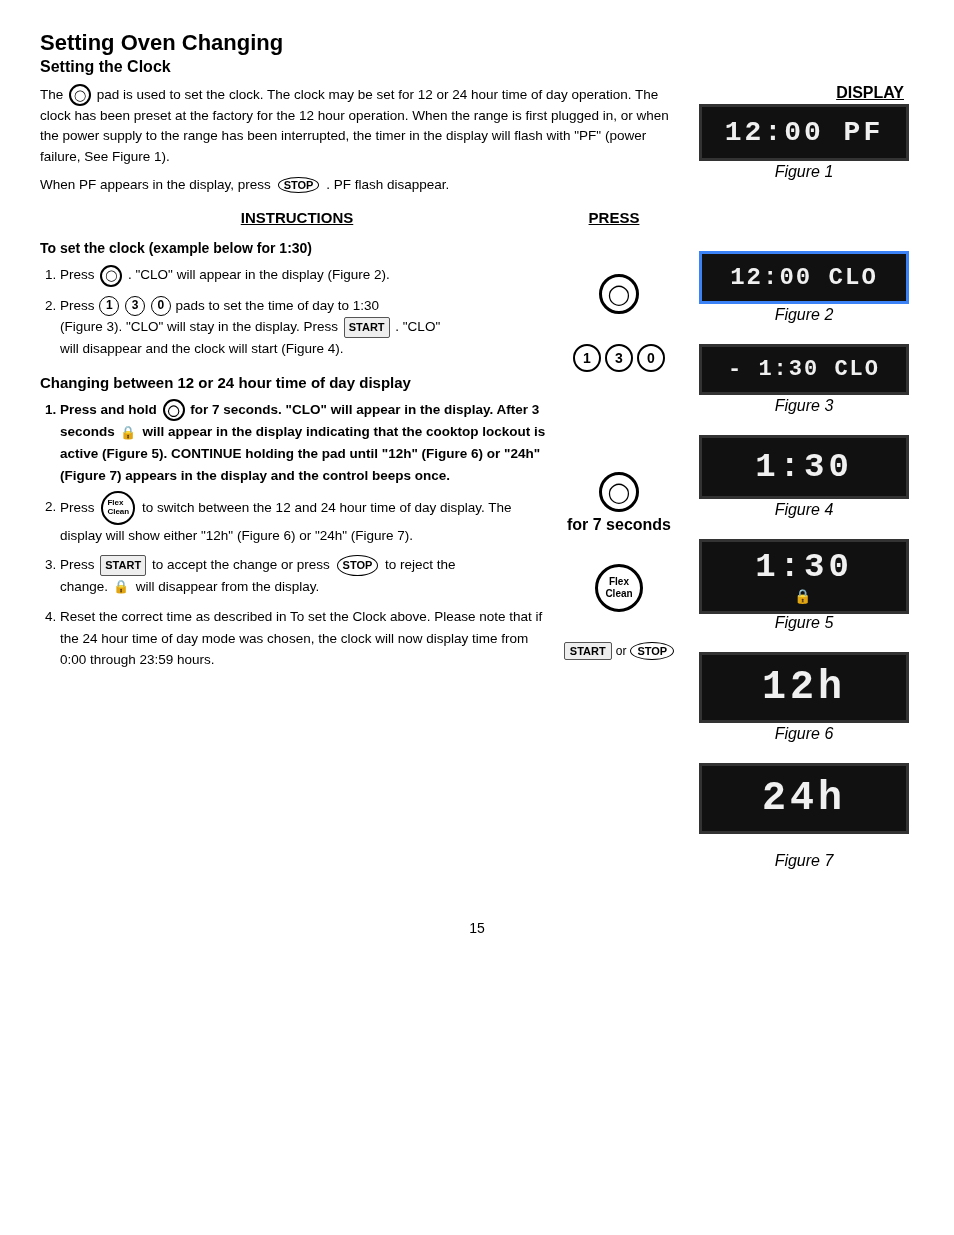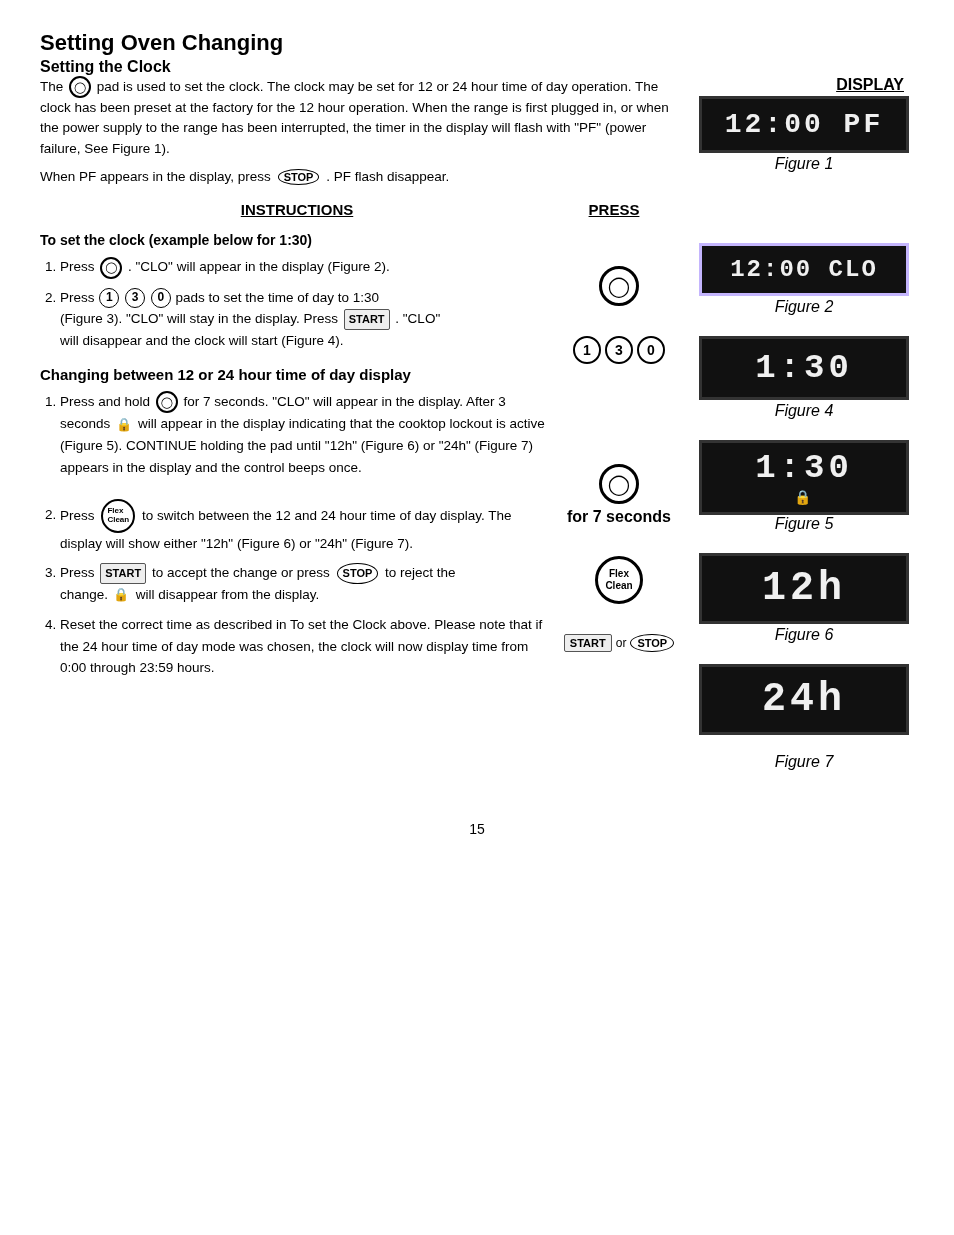--- a/index.html
+++ b/index.html
@@ -14,21 +14,21 @@
     }
 
     h1.page-title {
       font-size: 22px;
       font-weight: bold;
       margin-bottom: 2px;
     }
     h2.section-title {
       font-size: 16px;
       font-weight: bold;
-      margin-bottom: 0;
+      margin-bottom: 8px;
     }
 
     .main-layout {
       display: flex;
       gap: 20px;
     }
 
     .left-col {
       flex: 1;
       min-width: 0;
@@ -266,21 +266,21 @@
             <span class="pad-start" style="display:inline-flex;align-items:center;justify-content:center;padding:1px 4px;border:1.5px solid #555;border-radius:2px;font-size:11px;font-weight:bold;vertical-align:middle;background:#eee;margin:0 2px;">START</span>
             <span>. "CLO"</span>
             <br>
             <span>will disappear and the clock will start (Figure 4).</span>
           </li>
         </ol>
 
         <div class="subsection-title" style="font-size:15px;font-weight:bold;margin:14px 0 8px 0;">Changing between 12 or 24 hour time of day display</div>
 
         <ol style="padding-left:20px; font-size:13.5px; line-height:1.6;">
-          <li style="margin-bottom:20px;">
+          <li style="margin-bottom:4px;font-weight:bold;">
             <span>Press and hold</span>
             <span class="pad-clock" style="display:inline-flex;width:22px;height:22px;border:2px solid #000;border-radius:50%;font-size:11px;vertical-align:middle;margin:0 2px;align-items:center;justify-content:center;">◯</span>
             <span>for 7 seconds. "CLO" will appear in the</span>
             <span>display. After 3 seconds</span>
             <span style="display:inline-block;vertical-align:middle;margin:0 2px;font-size:13px;">🔒</span>
             <span>will appear in the display indicating that the cooktop lockout is active (Figure 5). CONTINUE holding the pad until "12h" (Figure 6) or "24h" (Figure 7) appears in the display and the control beeps once.</span>
           </li>
           <li style="margin-bottom:8px;">
             <span>Press</span>
             <span class="pad-flex" style="display:inline-flex;flex-direction:column;align-items:center;justify-content:center;width:34px;height:34px;border:2px solid #000;border-radius:50%;font-size:8px;font-weight:bold;vertical-align:middle;margin:0 3px;line-height:1.1;">Flex<br>Clean</span>
@@ -340,24 +340,28 @@
 
     <div class="figure-wrapper">
       <div style="text-align:right;width:100%;margin-bottom:2px;">
         <span class="col-heading" style="font-size:16px;font-weight:bold;text-decoration:underline;margin-right:10px;">DISPLAY</span>
       </div>
       <div class="display-block large" style="background:#111;color:#f0f0f0;font-family:'Courier New',monospace;font-weight:bold;font-size:28px;padding:10px 12px;border:3px solid #333;text-align:center;width:210px;letter-spacing:3px;">12:00  PF</div>
       <div class="figure-label">Figure 1</div>
     </div>
 
     <div class="figure-wrapper" style="margin-top:60px;">
-      <div class="display-block large" style="background:#111;color:#f0f0f0;font-family:'Courier New',monospace;font-weight:bold;font-size:24px;padding:10px 12px;border:3px solid #c4b5fd;text-align:center;width:210px;letter-spacing:2px;">12:00 CLO</div>
+      <div class="display-block large" style="background:#111;color:#f0f0f0;font-family:'Courier New',monospace;font-weight:bold;font-size:24px;padding:10px 12px;border:3px solid #3b82f6;text-align:center;width:210px;letter-spacing:2px;">12:00 CLO</div>
       <div class="figure-label">Figure 2</div>
     </div>
 
+    <div class="figure-wrapper" style="margin-top:10px;">
+      <div class="display-block" style="background:#111;color:#f0f0f0;font-family:'Courier New',monospace;font-weight:bold;font-size:22px;padding:10px 12px;border:3px solid #333;text-align:center;width:210px;letter-spacing:2px;">- 1:30 CLO</div>
+      <div class="figure-label">Figure 3</div>
+    </div>
 
     <div class="figure-wrapper" style="margin-top:10px;">
       <div class="display-block" style="background:#111;color:#f0f0f0;font-family:'Courier New',monospace;font-weight:bold;font-size:34px;padding:10px 12px;border:3px solid #333;text-align:center;width:210px;letter-spacing:4px;">1:30</div>
       <div class="figure-label">Figure 4</div>
     </div>
 
     <div class="figure-wrapper" style="margin-top:10px;">
       <div style="background:#111;color:#f0f0f0;font-family:'Courier New',monospace;font-weight:bold;font-size:34px;padding:6px 12px;border:3px solid #333;text-align:center;width:210px;letter-spacing:4px;display:flex;flex-direction:column;align-items:center;">
         <span>1:30</span>
         <span style="font-size:14px;letter-spacing:1px;color:#ccc;margin-top:2px;">🔒</span>

